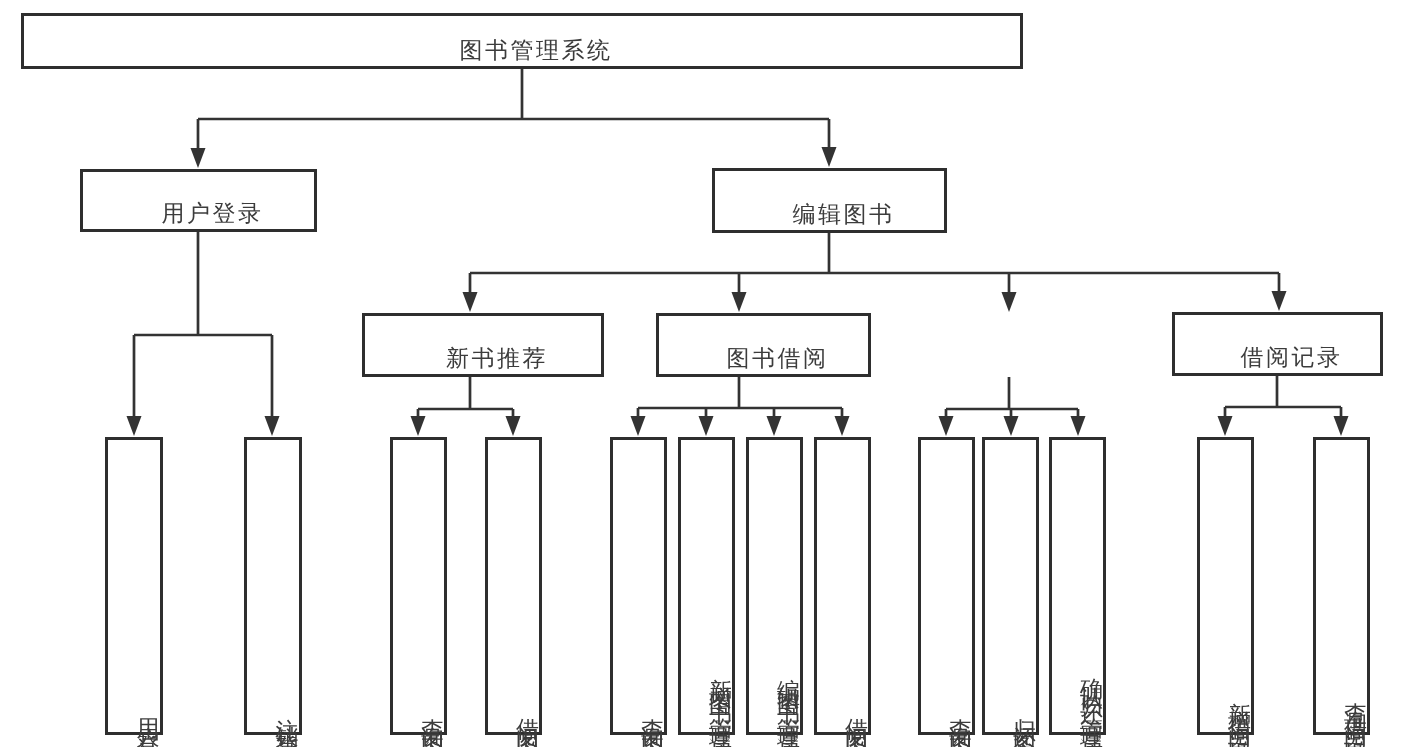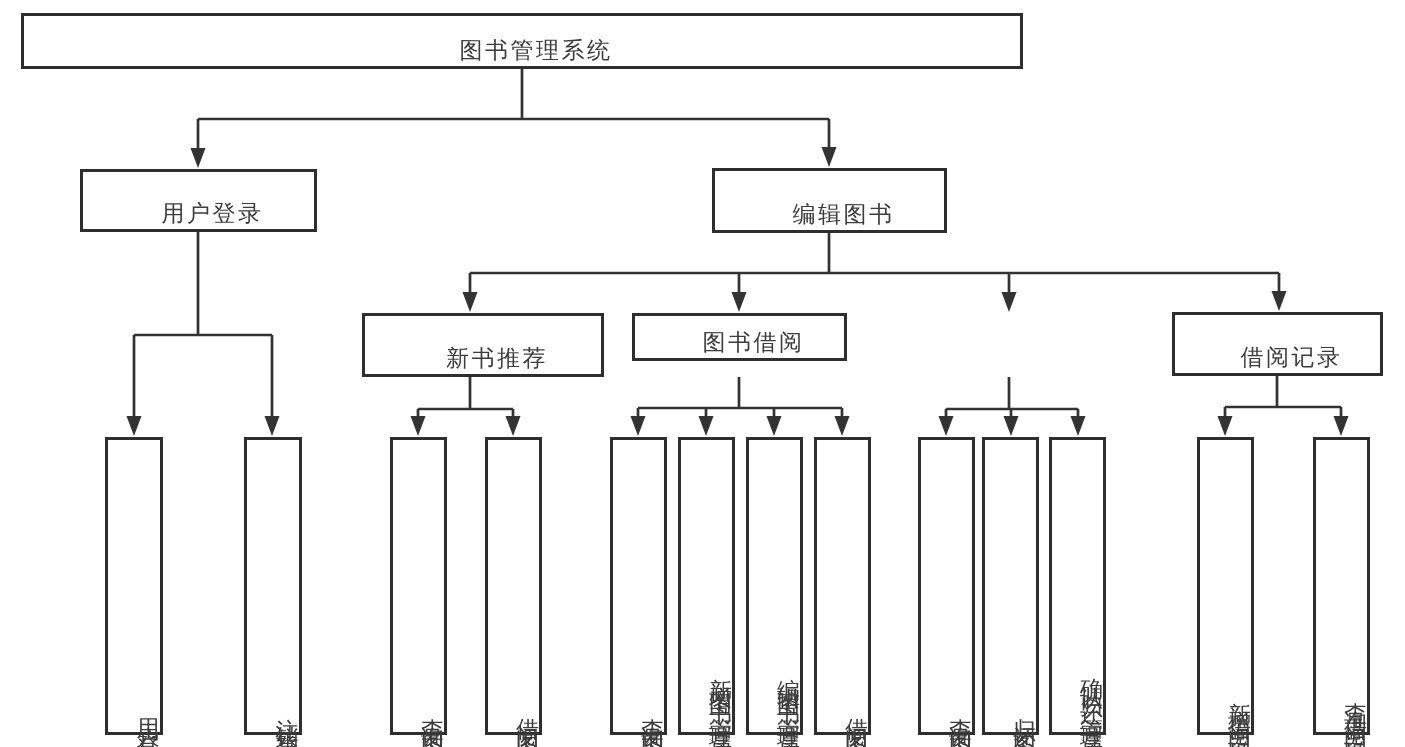--- a/index.html
+++ b/index.html
@@ -106,21 +106,21 @@
   <div class="node h" style="left:80px;top:169px;width:237px;height:63px">
     <span>用户登录</span>
   </div>
   <div class="node h" style="left:712px;top:168px;width:235px;height:65px">
     <span>编辑图书</span>
   </div>
 
   <div class="node h" style="left:362px;top:313px;width:242px;height:64px">
     <span>新书推荐</span>
   </div>
-  <div class="node h" style="left:632px;top:313px;width:215px;height:48px">
+  <div class="node h" style="left:656px;top:313px;width:215px;height:64px">
     <span>图书借阅</span>
   </div>
   <div class="node h" style="left:1172px;top:312px;width:211px;height:64px">
     <span>借阅记录</span>
   </div>
 
   <div class="node v" style="left:105px;top:437px;width:58px;height:298px">
     <span>用户登录</span>
   </div>
   <div class="node v" style="left:244px;top:437px;width:58px;height:298px">

